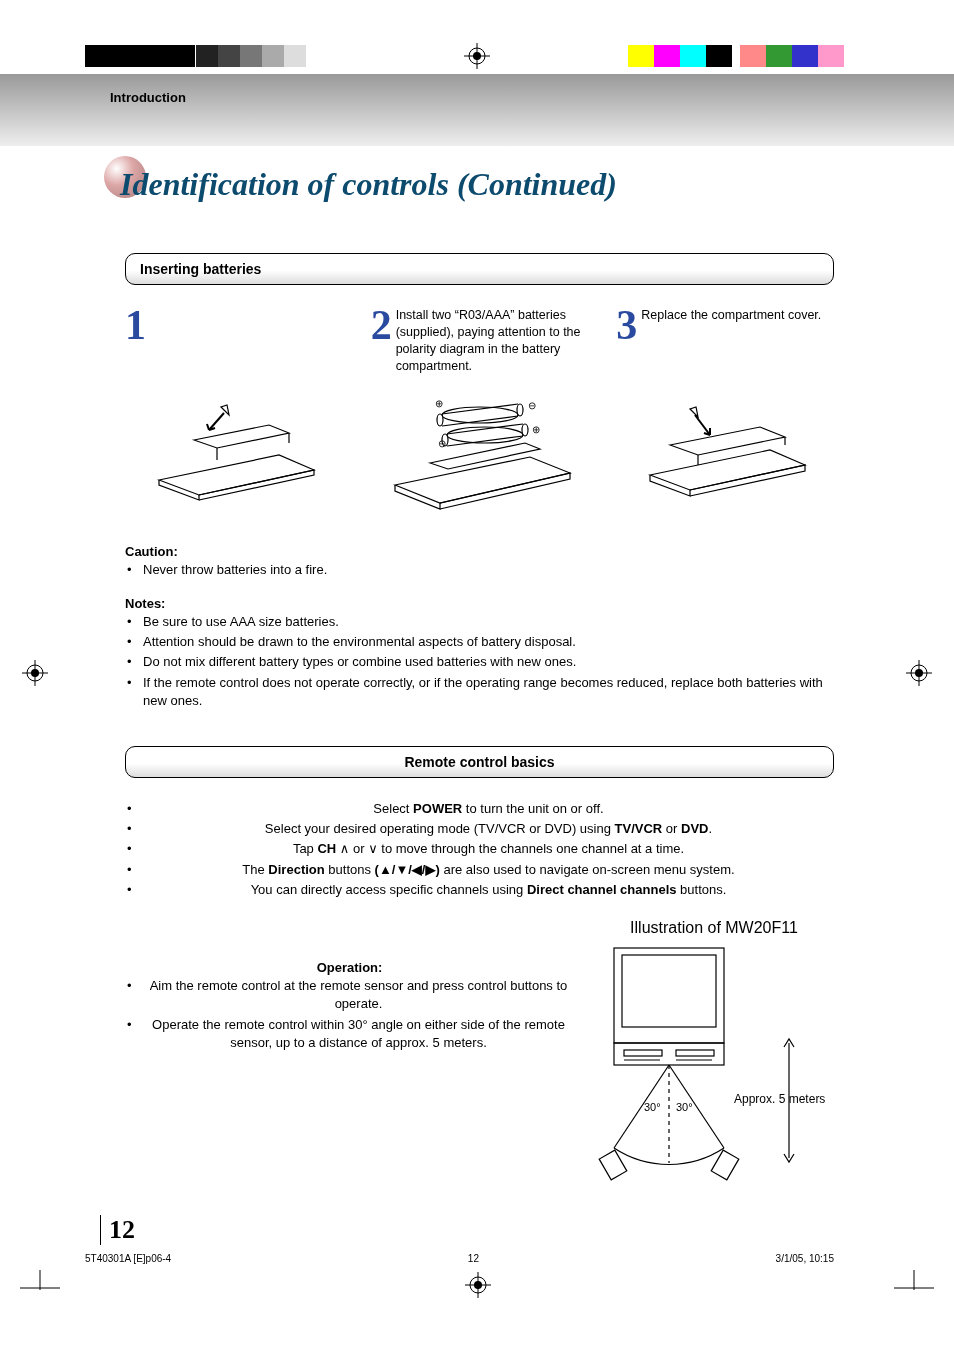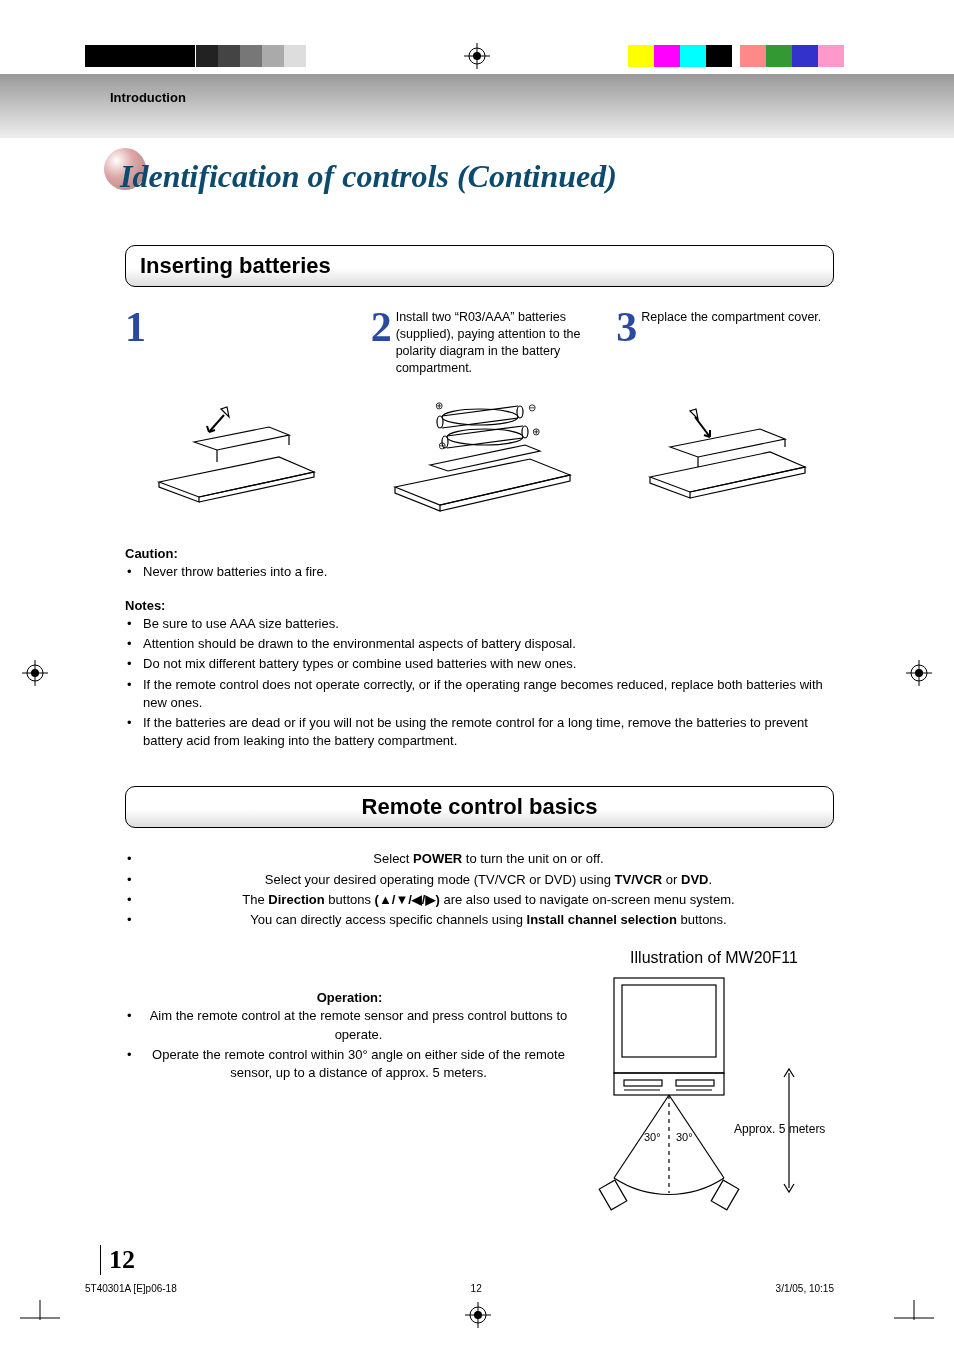--- a/index.html
+++ b/index.html
@@ -26,21 +26,21 @@
   }
   .grad { display:flex; margin-left:1px; }
   .grad span { width:22px; height:22px; }
   .reg-mark {
     position:absolute; left:50%; top:50%; transform:translate(-50%,-50%);
   }
   .cmyk { display:flex; position:absolute; right:110px; }
   .cmyk span { width:26px; height:22px; }
   .header-bar {
     background: linear-gradient(to bottom, #999 0%, #bbb 40%, #eee 100%);
-    height: 64px;
+    height: 72px;
     margin-top: 6px;
     padding: 16px 0 0 110px;
     color:#000;
     font-weight:bold;
     font-size:13px;
   }
   .page-title {
     font-family: "Times New Roman", Times, serif;
     font-style: italic;
     font-weight: bold;
@@ -59,21 +59,21 @@
     z-index:-1;
   }
   .content {
     padding: 50px 120px 0 125px;
   }
   .section-h {
     border:1px solid #000;
     border-radius: 10px;
     padding: 7px 14px;
     font-weight:bold;
-    font-size:22px;
+    font-size:14px;
     background: linear-gradient(to bottom,#fff 0%, #fff 55%, #ddd 100%);
     margin-bottom: 22px;
   }
   .steps {
     display:flex;
     gap: 28px;
     font-size: 12.5px;
     line-height:1.35;
   }
   .step { display:flex; flex:1; }
@@ -258,40 +258,42 @@
     </ul>
   </div>
 
   <div class="body-text" style="margin-top:16px">
     <b>Notes:</b>
     <ul class="bul">
       <li>Be sure to use AAA size batteries.</li>
       <li>Attention should be drawn to the environmental aspects of battery disposal.</li>
       <li>Do not mix different battery types or combine used batteries with new ones.</li>
       <li>If the remote control does not operate correctly, or if the operating range becomes reduced, replace both batteries with new ones.</li>
-      <li>If the batteries are dead or if you will not be using the remote control for a long time, remove the batteries to prevent battery acid from leaking into the battery compartment.</li>
     </ul>
   </div>
 
   <div class="sect2">
     <div class="section-h">Remote control basics</div>
 
     <div class="body-text">
       <ul class="bul">
         <li>
           <span>Select </span><b>POWER</b><span> to turn the unit on or off.</span>
         </li>
         <li>
           <span>Select your desired operating mode (TV/VCR or DVD) using </span><b>TV/VCR</b><span> or </span><b>DVD</b><span>.</span>
         </li>
         <li>
+          <span>Tap </span><b>CH</b><span> ∧ or ∨ to move through the channels one channel at a time.</span>
+        </li>
+        <li>
           <span>The </span><b>Direction</b><span> buttons </span><b>(▲/▼/◀/▶)</b><span> are also used to navigate on-screen menu system.</span>
         </li>
         <li>
-          <span>You can directly access specific channels using </span><b>Install channel selection</b><span> buttons.</span>
+          <span>You can directly access specific channels using </span><b>Direct channel channels</b><span> buttons.</span>
         </li>
       </ul>
     </div>
 
     <div class="illus-row">
       <div class="illus-left body-text">
         <div style="height:40px"></div>
         <b>Operation:</b>
         <ul class="bul">
           <li>Aim the remote control at the remote sensor and press control buttons to operate.</li>
@@ -326,21 +328,21 @@
       </div>
     </div>
   </div>
 </div>
 
 <div class="page-num">
   <span>12</span>
 </div>
 
 <div class="footer">
-  <span>5T40301A [E]p06-18</span>
+  <span>5T40301A [E]p06-4</span>
   <span>12</span>
   <span>3/1/05, 10:15</span>
 </div>
 
 <div class="crop">
   <svg width="954" height="40" style="position:absolute;left:0">
     <g stroke="#000" stroke-width="1">
       <line x1="40" y1="0" x2="40" y2="20"></line>
       <line x1="20" y1="18" x2="60" y2="18"></line>
       <line x1="914" y1="0" x2="914" y2="20"></line>

